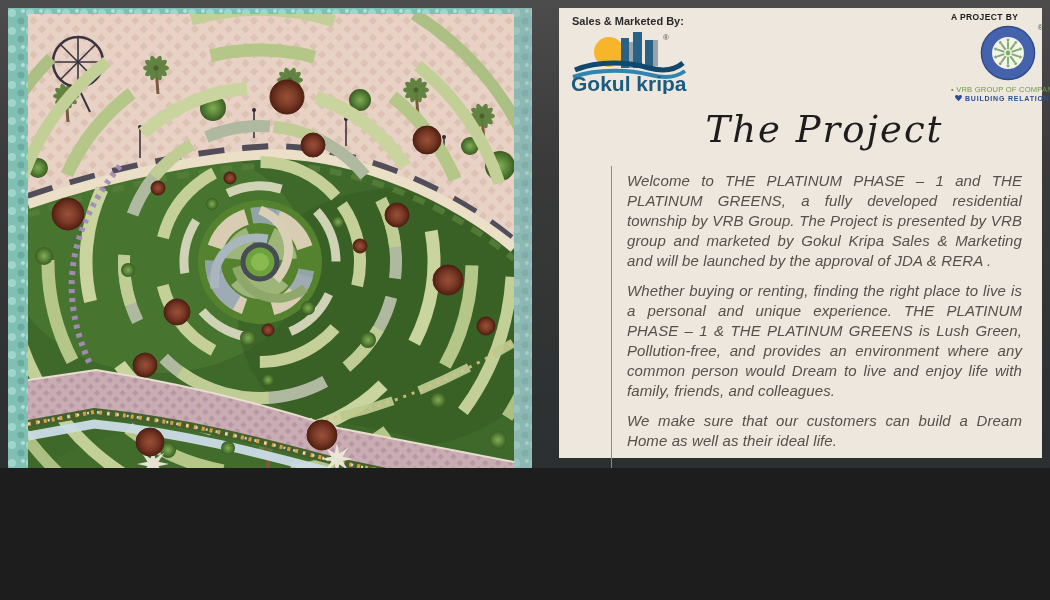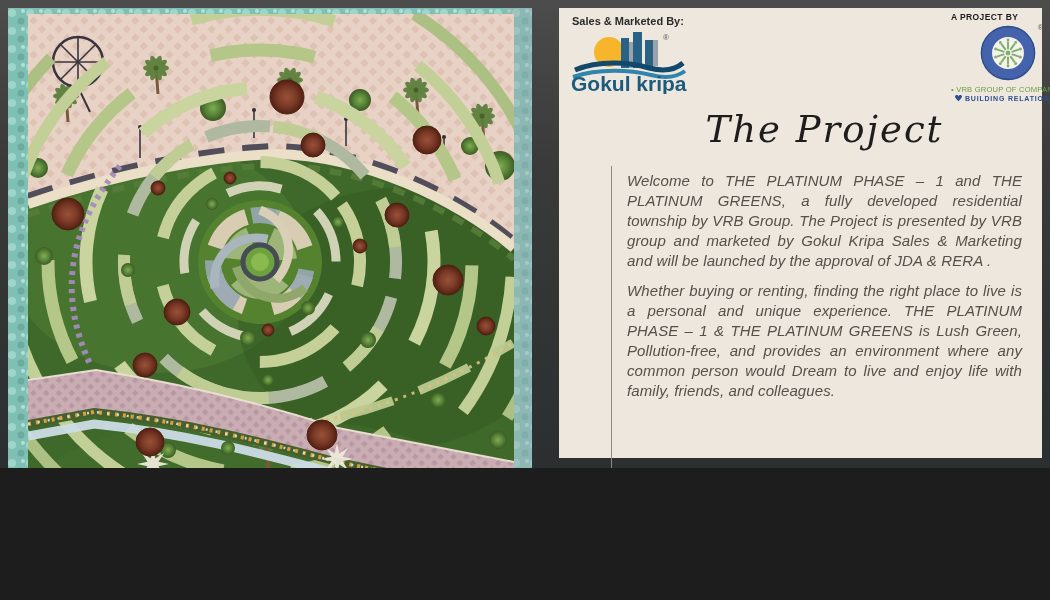--- a/index.html
+++ b/index.html
@@ -302,17 +302,18 @@
       </div>
     </div>
 
     <h1 class="title">The Project</h1>
 
     <div class="vrule"></div>
 
     <div class="body-text">
       <p>Welcome to THE PLATINUM PHASE – 1 and THE PLATINUM GREENS, a fully developed residential township by VRB Group. The Project is presented by VRB group and marketed by Gokul Kripa Sales &amp; Marketing and will be launched by the approval of JDA &amp; RERA .</p>
       <p>Whether buying or renting, finding the right place to live is a personal and unique experience. THE PLATINUM PHASE – 1 &amp; THE PLATINUM GREENS is Lush Green, Pollution-free, and provides an environment where any common person would Dream to live and enjoy life with family, friends, and colleagues.</p>
+      <p>We make sure that our customers can build a Dream Home as well as their ideal life.</p>
     </div>
 
     <div class="page-number">4</div>
   </div>
 </div>
 
 </body></html>

